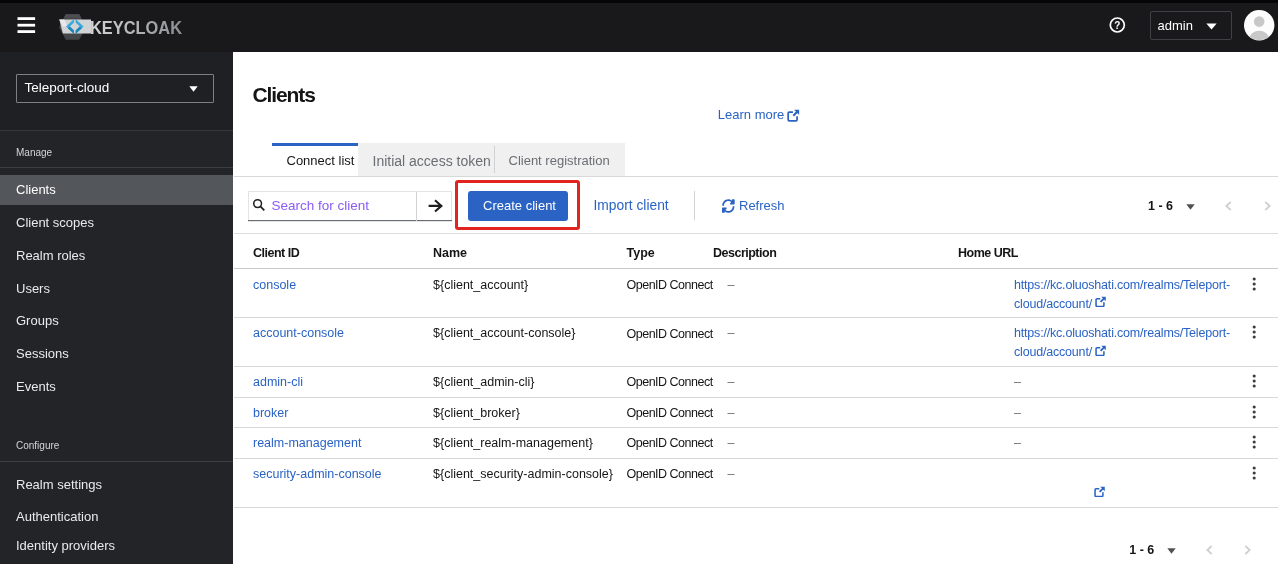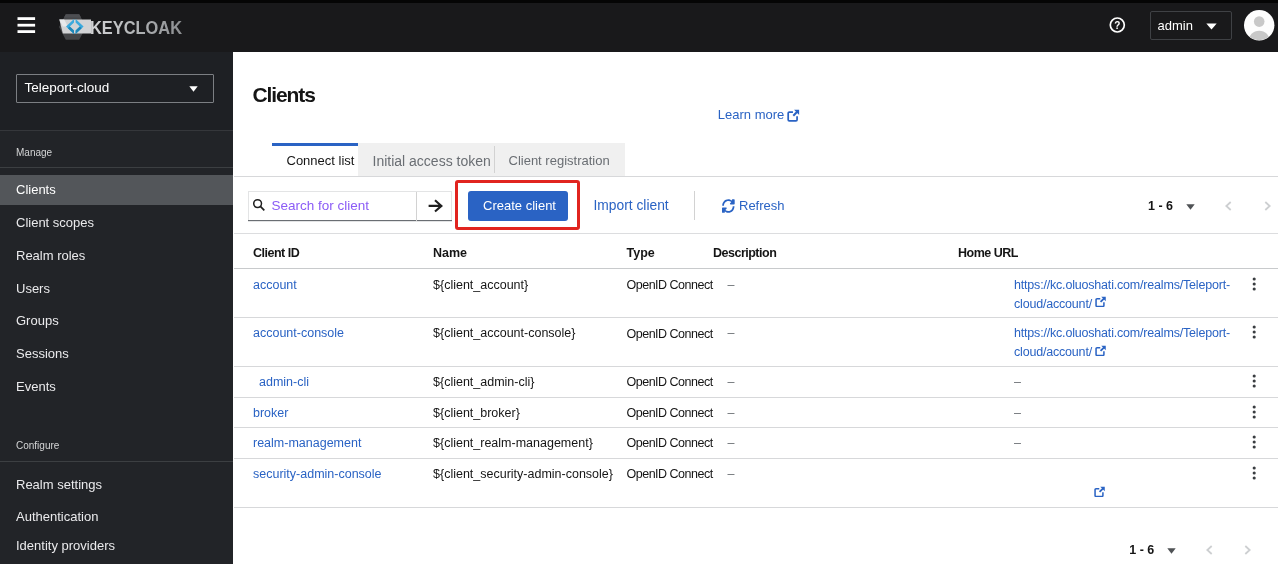--- a/index.html
+++ b/index.html
@@ -153,21 +153,21 @@
 <span class="t b" style="letter-spacing:-0.5px;left:713px;top:244.5px">Description</span>
 <span class="t b" style="letter-spacing:-0.5px;left:958px;top:244.5px">Home URL</span>
 <div class="hline" style="left:233.5px;top:268px;width:1044px;background:#c8cacc"></div>
 <div class="hline" style="left:233.5px;top:317px;width:1044px"></div>
 <div class="hline" style="left:233.5px;top:366px;width:1044px"></div>
 <div class="hline" style="left:233.5px;top:396.5px;width:1044px"></div>
 <div class="hline" style="left:233.5px;top:427px;width:1044px"></div>
 <div class="hline" style="left:233.5px;top:457.5px;width:1044px"></div>
 <div class="hline" style="left:233.5px;top:506.5px;width:1044px"></div>
 
-<span class="t blue" style="left:253px;top:276.5px">account</span>
+<span class="t blue" style="left:253px;top:276.5px">console</span>
 <span class="t" style="left:433px;top:276.5px">${client_account}</span>
 <span class="t" style="left:626.5px;top:276.5px;letter-spacing:-0.5px">OpenID Connect</span>
 <span class="t grey" style="left:727.5px;top:276.5px">–</span>
 <span class="t blue" style="left:1014px;top:275.5px;line-height:19px;letter-spacing:-0.19px">https://kc.oluoshati.com/realms/Teleport-<br>cloud/account/</span>
 <svg class="a" style="left:1095px;top:295.6px;color:#2a63c4" width="11.5" height="11.5">
       <use href="#ext"></use>
     </svg>
 <svg class="a" style="left:1251px;top:276.5px" width="7" height="14" viewBox="0 0 7 14" fill="#3a3d41">
   <circle cx="3.2" cy="2" r="1.55"></circle>
       <circle cx="3.2" cy="7" r="1.55"></circle>
@@ -181,21 +181,21 @@
 <span class="t blue" style="left:1014px;top:323.5px;line-height:19px;letter-spacing:-0.19px">https://kc.oluoshati.com/realms/Teleport-<br>cloud/account/</span>
 <svg class="a" style="left:1095px;top:344.6px;color:#2a63c4" width="11.5" height="11.5">
       <use href="#ext"></use>
     </svg>
 <svg class="a" style="left:1251px;top:324.5px" width="7" height="14" viewBox="0 0 7 14" fill="#3a3d41">
   <circle cx="3.2" cy="2" r="1.55"></circle>
       <circle cx="3.2" cy="7" r="1.55"></circle>
       <circle cx="3.2" cy="12" r="1.55"></circle>
 </svg>
 
-<span class="t blue" style="left:259px;top:374px">admin-cli</span>
+<span class="t blue" style="left:253px;top:374px">admin-cli</span>
 <span class="t" style="left:433px;top:374px">${client_admin-cli}</span>
 <span class="t" style="left:626.5px;top:374px;letter-spacing:-0.5px">OpenID Connect</span>
 <span class="t grey" style="left:727.5px;top:374px">–</span>
 <span class="t grey" style="left:1014px;top:374px">–</span>
 <svg class="a" style="left:1251px;top:374px" width="7" height="14" viewBox="0 0 7 14" fill="#3a3d41">
   <circle cx="3.2" cy="2" r="1.55"></circle>
       <circle cx="3.2" cy="7" r="1.55"></circle>
       <circle cx="3.2" cy="12" r="1.55"></circle>
 </svg>
 

